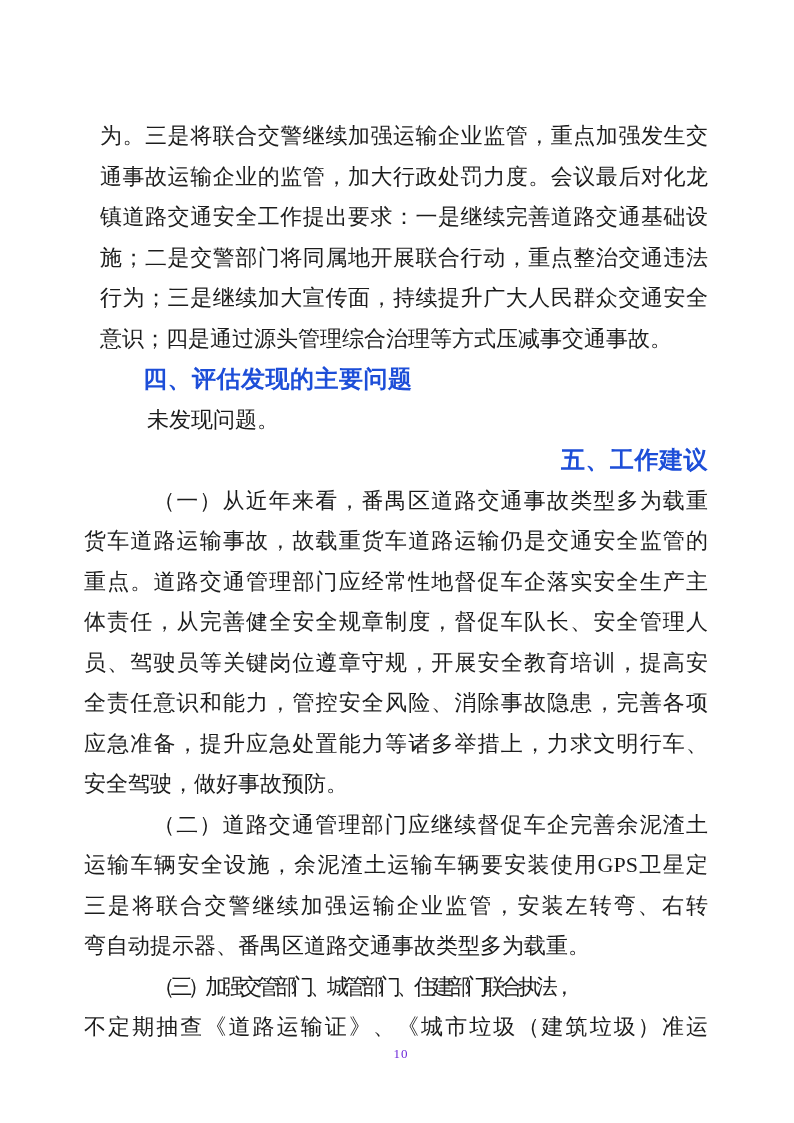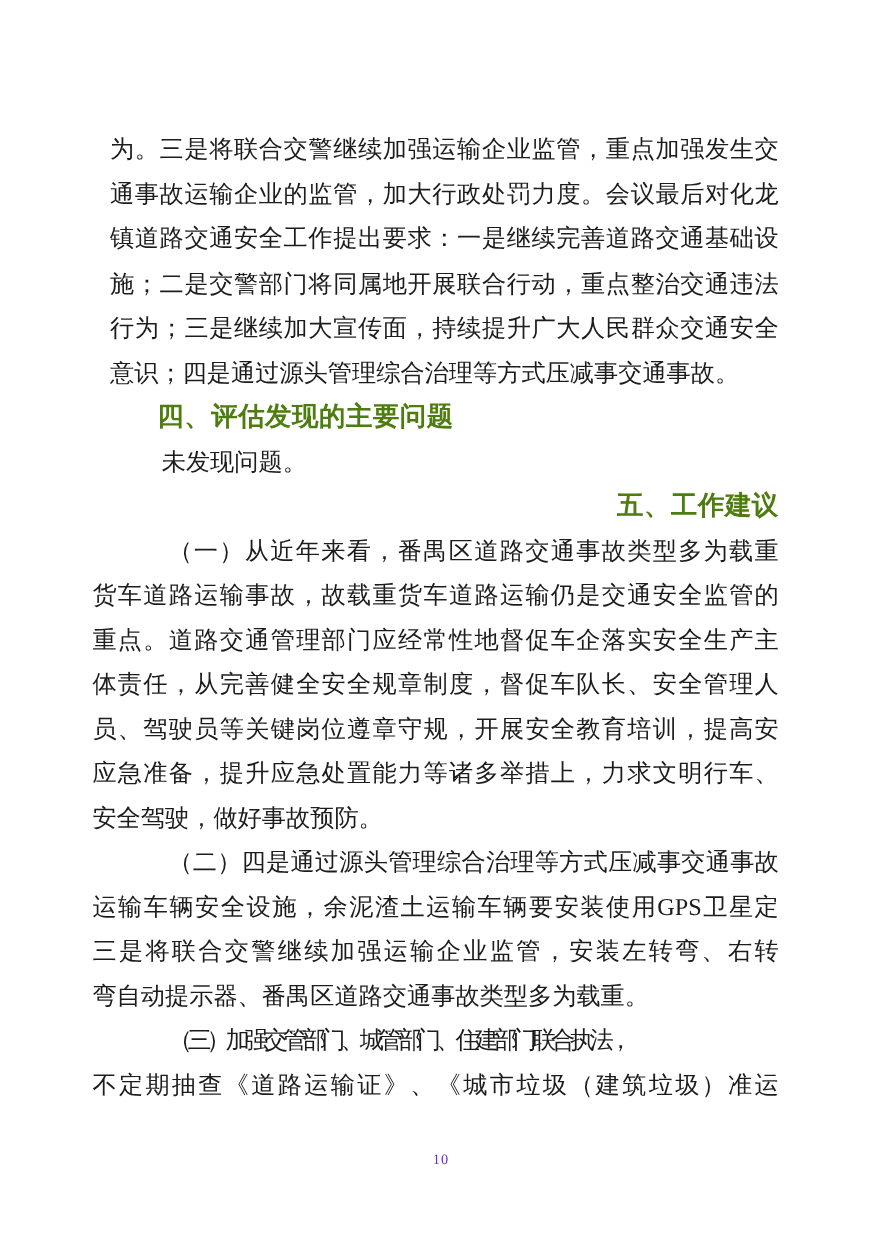--- a/index.html
+++ b/index.html
@@ -31,21 +31,21 @@
     }
     .line.body {
       font-family: "Liberation Serif", serif;
       font-weight: normal;
     }
     .line.heading {
       font-family: "Liberation Sans", sans-serif;
       font-weight: bold;
       font-size: 24px;
       letter-spacing: 0.5px;
-      color: #4d7c0f;
+      color: #1d4ed8;
     }
     .line.stretch {
       text-align: justify;
       text-align-last: justify;
       text-justify: inter-character;
     }
     .line.tight {
       letter-spacing: -4.6px;
     }
     .page-number {
@@ -72,23 +72,24 @@
       <div class="line body stretch" style="margin-left: 16px;">行为；三是继续加大宣传面，持续提升广大人民群众交通安全</div>
       <div class="line body" style="margin-left: 16px;">意识；四是通过源头管理综合治理等方式压减事交通事故。</div>
       <div class="line heading" style="margin-left: 59px;">四、评估发现的主要问题</div>
       <div class="line body" style="margin-left: 63px;">未发现问题。</div>
       <div class="line heading" style="margin-left: 59px; text-align: right;">五、工作建议</div>
       <div class="line body stretch" style="margin-left: 69px;">（一）从近年来看，番禺区道路交通事故类型多为载重</div>
       <div class="line body stretch" style="margin-left: 0px;">货车道路运输事故，故载重货车道路运输仍是交通安全监管的</div>
       <div class="line body stretch" style="margin-left: 0px;">重点。道路交通管理部门应经常性地督促车企落实安全生产主</div>
       <div class="line body stretch" style="margin-left: 0px;">体责任，从完善健全安全规章制度，督促车队长、安全管理人</div>
       <div class="line body stretch" style="margin-left: 0px;">员、驾驶员等关键岗位遵章守规，开展安全教育培训，提高安</div>
+      <div class="line body stretch" style="margin-left: 0px;">全责任意识和能力，管控安全风险、消除事故隐患，完善各项</div>
       <div class="line body stretch" style="margin-left: 0px;">应急准备，提升应急处置能力等诸多举措上，力求文明行车、</div>
       <div class="line body" style="margin-left: 0px;">安全驾驶，做好事故预防。</div>
-      <div class="line body stretch" style="margin-left: 69px;">（二）四是通过源头管理综合治理等方式压减事交通事故</div>
+      <div class="line body stretch" style="margin-left: 69px;">（二）道路交通管理部门应继续督促车企完善余泥渣土</div>
       <div class="line body stretch" style="margin-left: 0px;">运输车辆安全设施，余泥渣土运输车辆要安装使用GPS卫星定</div>
       <div class="line body stretch" style="margin-left: 0px;">三是将联合交警继续加强运输企业监管，安装左转弯、右转</div>
       <div class="line body" style="margin-left: 0px;">弯自动提示器、番禺区道路交通事故类型多为载重。</div>
       <div class="line body tight" style="margin-left: 69px;">（三）加强交管部门、城管部门、住建部门联合执法，</div>
       <div class="line body stretch" style="margin-left: 0px;">不定期抽查《道路运输证》、《城市垃圾（建筑垃圾）准运</div>
     </div>
   <div class="page-number">10</div>
 </div>
 
 </body></html>

